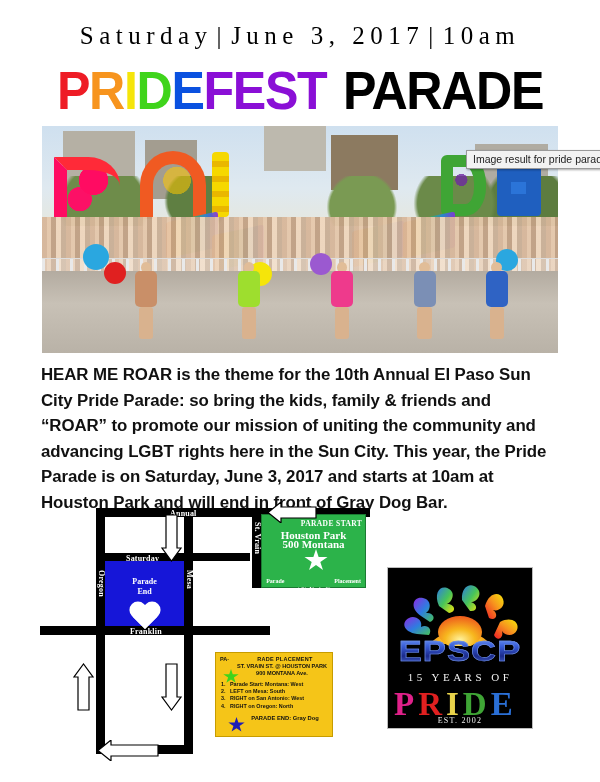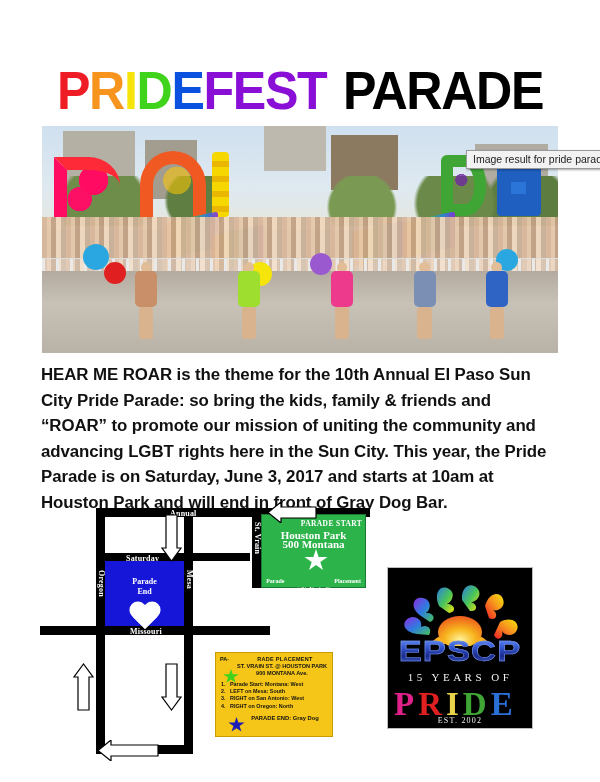--- a/index.html
+++ b/index.html
@@ -238,20 +238,23 @@
     position:absolute; left:0; right:0; top:142px; text-align:center;
     font-family:"Liberation Serif", serif; color:#efefef;
     font-size:8px; letter-spacing:1.2px;
   }
 </style>
 </head>
 <body>
 
 <div class="page">
 
+  <div class="datebar">
+    <span>Saturday</span><span class="sep">|</span><span>June 3, 2017</span><span class="sep">|</span><span>10am</span>
+  </div>
 
   <div class="titleline">
     <span id="rainbow-title"><span style="color: rgb(238, 28, 37);">P</span><span style="color: rgb(247, 148, 30);">R</span><span style="color: rgb(245, 229, 10);">I</span><span style="color: rgb(63, 212, 27);">D</span><span style="color: rgb(10, 81, 224);">E</span><span style="color: rgb(138, 15, 214);">F</span><span style="color: rgb(138, 15, 214);">E</span><span style="color: rgb(138, 15, 214);">S</span><span style="color: rgb(138, 15, 214);">T</span></span><span class="t-sp"> </span><span>PARADE</span>
   </div>
 
   <div class="photo-wrap">
     <div class="photo">
       <div class="sky"></div>
       <div class="bldg b1"></div>
       <div class="bldg b2"></div>
@@ -323,21 +326,21 @@
     <div class="rd" style="left:56px; top:53px; width:154px; height:8px;"></div>
     <div class="rd" style="left:0px;  top:126px; width:230px; height:9px;"></div>
     <div class="rd" style="left:56px; top:245px; width:97px;  height:9px;"></div>
 
     <div class="rd" style="left:56px;  top:8px;   width:9px; height:246px;"></div>
     <div class="rd" style="left:144px; top:8px;   width:9px; height:246px;"></div>
     <div class="rd" style="left:212px; top:8px;   width:9px; height:80px;"></div>
 
     <div class="stlabel" style="left:130px; top:8.5px;">Annual</div>
     <div class="stlabel" style="left:86px;  top:53.5px;">Saturday</div>
-    <div class="stlabel" style="left:90px;  top:127px;">Missouri</div>
+    <div class="stlabel" style="left:90px;  top:127px;">Franklin</div>
     <div class="stlabel" style="left:72px;  top:246px;">San Antonio</div>
     <div class="stlabel vert" style="left:56.5px; top:70px;">Oregon</div>
     <div class="stlabel vert" style="left:144.5px;top:70px;">Mesa</div>
     <div class="stlabel vert" style="left:212.5px;top:22px;">St. Vrain</div>
 
     <div class="parade-end" style="left:65px; top:61px; width:79px; height:65px;">
       <div class="pe-text">Parade</div>
       <div class="pe-text">End</div>
       <div class="heart"></div>
     </div>

